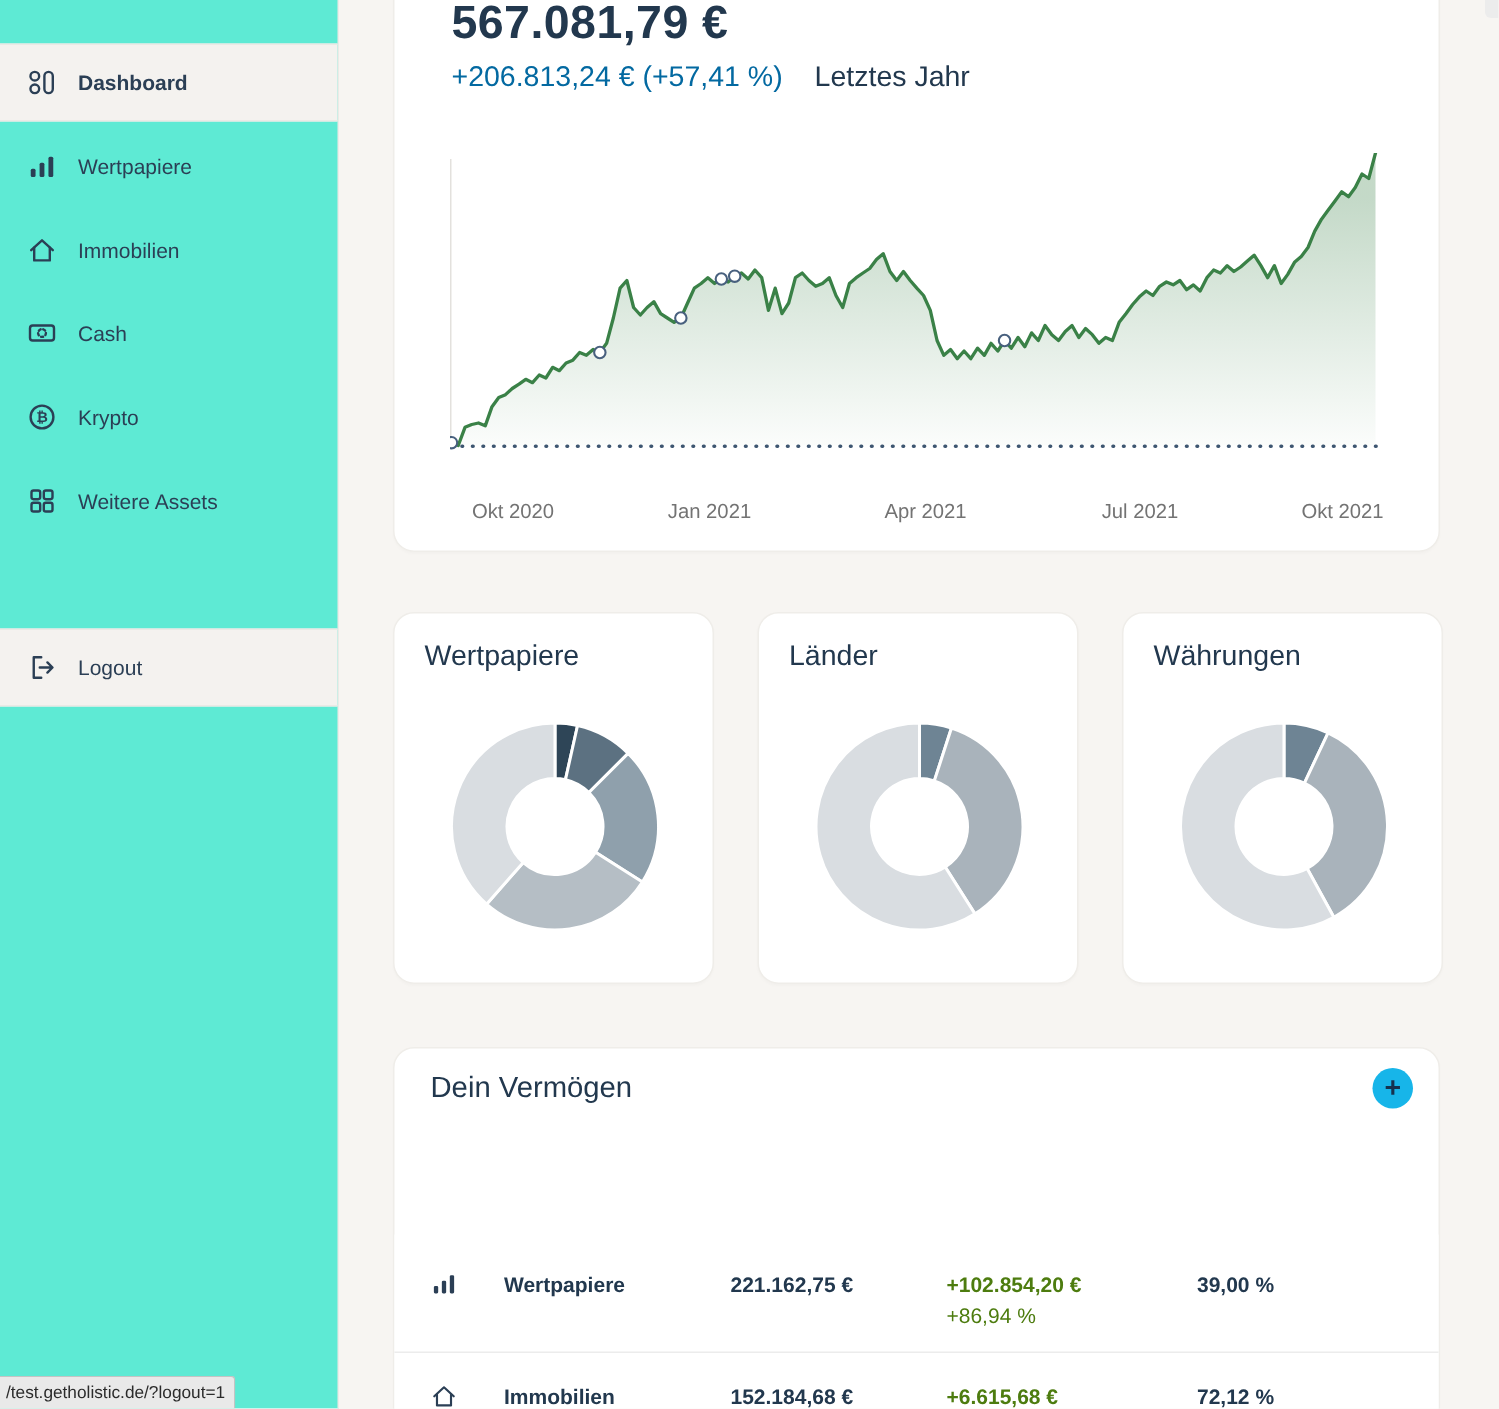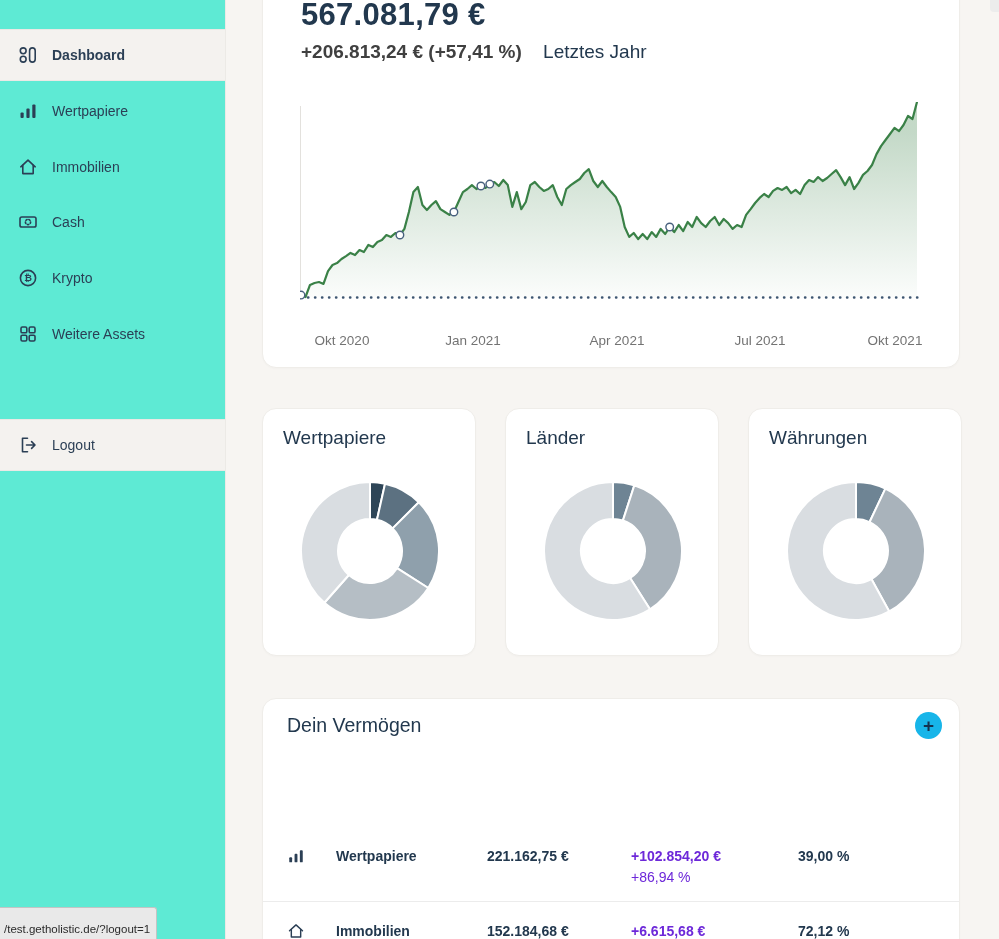--- a/index.html
+++ b/index.html
@@ -14,49 +14,49 @@
   .nav-item.logoutband{background:#f4f2ef;border-top:1px solid #ebe9e5;border-bottom:1px solid #ebe9e5;}
   .nav-icon{width:20px;height:20px;display:inline-flex;}
   .nav-icon svg{width:20px;height:20px;}
   
   #main{position:absolute;left:262px;top:0;width:699px;height:939px;}
   .card{position:absolute;background:#ffffff;border:1px solid #efede9;border-radius:14px;
         box-sizing:border-box;box-shadow:0 1px 2px rgba(0,0,0,0.02);}
   #card-portfolio{left:0;top:-28px;width:698px;height:396px;}
   #total-value{position:absolute;left:38px;top:24px;font-size:31px;font-weight:bold;letter-spacing:.3px;color:#22384e;}
   #subline{position:absolute;left:38px;top:68px;font-size:19px;white-space:nowrap;}
-  #subline .chg{color:#404040;font-weight:bold;}
+  #subline .chg{color:#0369a1;font-weight:normal;}
   #subline .per{color:#22384e;margin-left:16px;}
   #chart-wrap{position:absolute;left:37px;top:129px;width:622px;height:202px;}
   #x-axis{position:absolute;left:37px;top:360px;width:622px;height:18px;}
   #x-axis span{position:absolute;transform:translateX(-50%);font-size:13.5px;color:#737373;white-space:nowrap;}
   
   .alloc-card{top:408px;width:214px;height:248px;}
   .alloc-title{position:absolute;left:20px;top:18px;font-size:19px;color:#22384e;}
   .alloc-donut{position:absolute;left:37px;top:72px;width:140px;height:140px;}
   
   #card-assets{left:0;top:698px;width:698px;height:260px;}
   #assets-title{position:absolute;left:24px;top:15px;font-size:19.5px;font-weight:normal;color:#22384e;}
   #add-btn{position:absolute;right:17px;top:13px;width:27px;height:27px;border-radius:50%;
            background:#17b5e9;color:#15324f;font-size:19px;font-weight:bold;display:flex;
            align-items:center;justify-content:center;cursor:pointer;line-height:1;padding-bottom:1px;box-sizing:border-box;}
   #thead{position:absolute;left:0;top:55px;width:696px;height:69px;background:#f7f5f2;border-top:1px solid #f0eeea;}
   .col-h{position:absolute;top:20px;font-size:14px;font-weight:bold;color:#22384e;white-space:nowrap;}
   .col-sub{position:absolute;top:40px;font-size:13px;color:#bcc1c7;white-space:nowrap;}
   .t-row{position:absolute;left:0;width:696px;height:78px;background:#fff;cursor:pointer;}
   .t-row + .t-row{border-top:1px solid #ececec;}
   .cell{position:absolute;font-size:14px;font-weight:bold;white-space:nowrap;color:#22384e;}
-  .cell.green{color:#6d28d9;}
+  .cell.green{color:#4d7c0f;}
   .cell .l2{display:block;margin-top:5px;font-weight:normal;}
   .row-icon{position:absolute;left:24px;width:18px;height:18px;}
   .row-icon svg{width:18px;height:18px;}
   
   #status-tooltip{position:absolute;left:0;bottom:0;height:19px;background:#e9e9e9;
       border:1px solid #c4c4c4;border-left:none;border-bottom:none;border-top-right-radius:3px;
-      font-size:11.5px;color:#2b2b2b;line-height:18px;padding:12px 6px 0 4px;white-space:nowrap;
+      font-size:11.5px;color:#2b2b2b;line-height:18px;padding:2px 6px 0 4px;white-space:nowrap;
       font-family:"Liberation Sans",sans-serif;}
   #scroll-sliver{position:absolute;right:0;top:0;width:9px;height:12px;background:#ececec;border-radius:0 0 0 4px;}
 </style>
 </head>
 <body>
 
 <div id="sidebar">
   <div id="sidebar-nav">
       <div class="nav-item active" style="top: 29px;">
         <span class="nav-icon">

